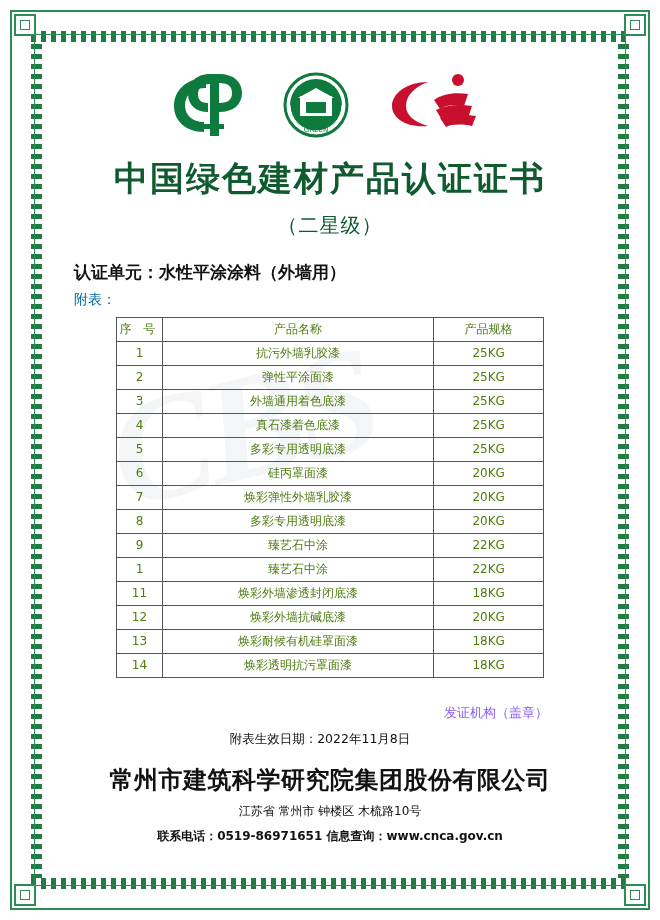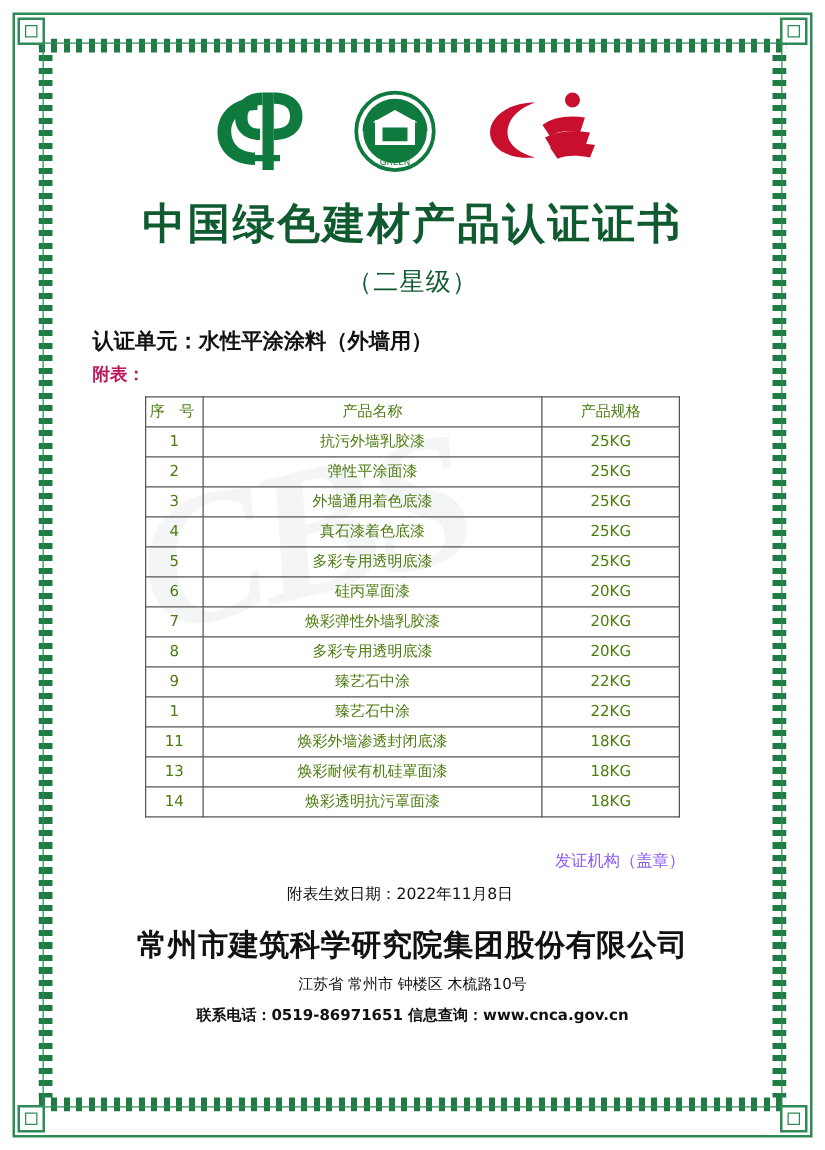--- a/index.html
+++ b/index.html
@@ -157,23 +157,22 @@
     margin-left: 8px;
     font-size: 17px;
     font-weight: bold;
     color: #111;
     font-family: "DejaVu Sans", sans-serif;
   }
   .attach-line {
     margin-top: 7px;
     margin-left: 8px;
     font-size: 14px;
-    color: #be185d;
-    font-family: "DejaVu Sans", sans-serif;
-    font-weight: bold;
+    color: #0369a1;
+    font-family: "DejaVu Sans", sans-serif;
   }
 
   
   table.products {
     margin: 8px auto 0 auto;
     width: 428px;
     border-collapse: collapse;
     font-size: 12px;
     color: #4d7c0f;
     font-family: "DejaVu Sans", sans-serif;
@@ -359,20 +358,25 @@
           <td>1</td>
           <td>臻艺石中涂</td>
           <td>22KG</td>
         </tr>
         <tr>
           <td>11</td>
           <td>焕彩外墙渗透封闭底漆</td>
           <td>18KG</td>
         </tr>
         <tr>
+          <td>12</td>
+          <td>焕彩外墙抗碱底漆</td>
+          <td>20KG</td>
+        </tr>
+        <tr>
           <td>13</td>
           <td>焕彩耐候有机硅罩面漆</td>
           <td>18KG</td>
         </tr>
         <tr>
           <td>14</td>
           <td>焕彩透明抗污罩面漆</td>
           <td>18KG</td>
         </tr>
       </tbody>

